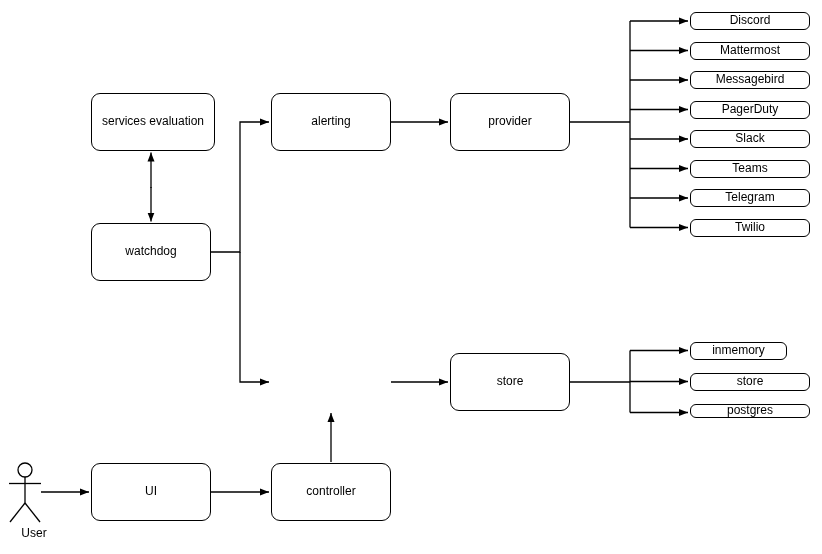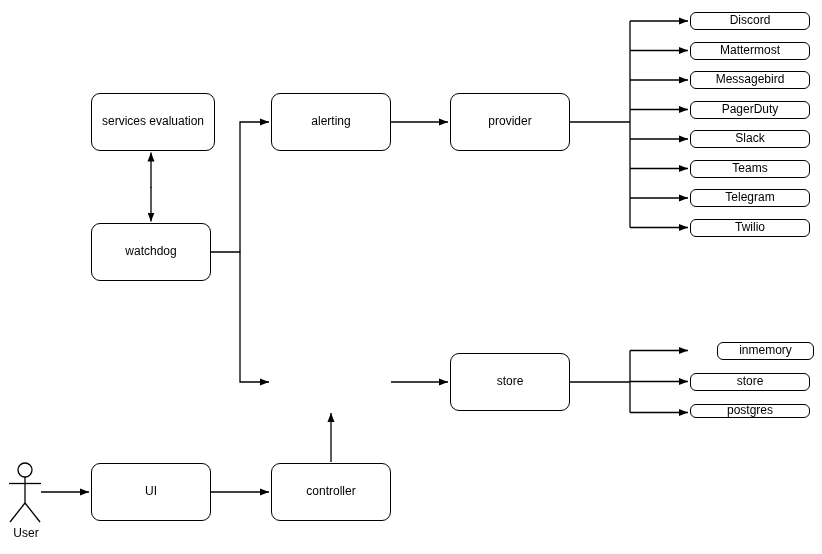--- a/index.html
+++ b/index.html
@@ -40,20 +40,21 @@
     border-radius: 6px;
   }
   .actor-label {
     position: absolute;
     left: 0px;
     top: 526px;
     width: 52px;
     text-align: center;
     font-size: 12px;
     z-index: 2;
+    padding-left: 8px;
   }
 </style>
 </head>
 <body>
 
 <div class="stage">
 
   <svg class="edges" width="822" height="554" viewBox="0 0 822 554">
     <defs>
       <marker id="arrow" markerWidth="10" markerHeight="10" refX="9" refY="5" orient="auto" markerUnits="userSpaceOnUse">
@@ -144,21 +145,21 @@
   <div class="node small" style="left:690px;top:159.5px;width:120px;height:18px">
     <span>Teams</span>
   </div>
   <div class="node small" style="left:690px;top:189px;width:120px;height:18px">
     <span>Telegram</span>
   </div>
   <div class="node small" style="left:690px;top:218.5px;width:120px;height:18px">
     <span>Twilio</span>
   </div>
 
-  <div class="node small" style="left:717px;top:341.5px;width:97px;height:18px">
+  <div class="node small" style="left:690px;top:341.5px;width:97px;height:18px">
     <span>inmemory</span>
   </div>
   <div class="node small" style="left:690px;top:372.5px;width:120px;height:18px">
     <span>store</span>
   </div>
   <div class="node small" style="left:690px;top:403.5px;width:120px;height:14px">
     <span>postgres</span>
   </div>
 
   <div class="actor-label">User</div>

